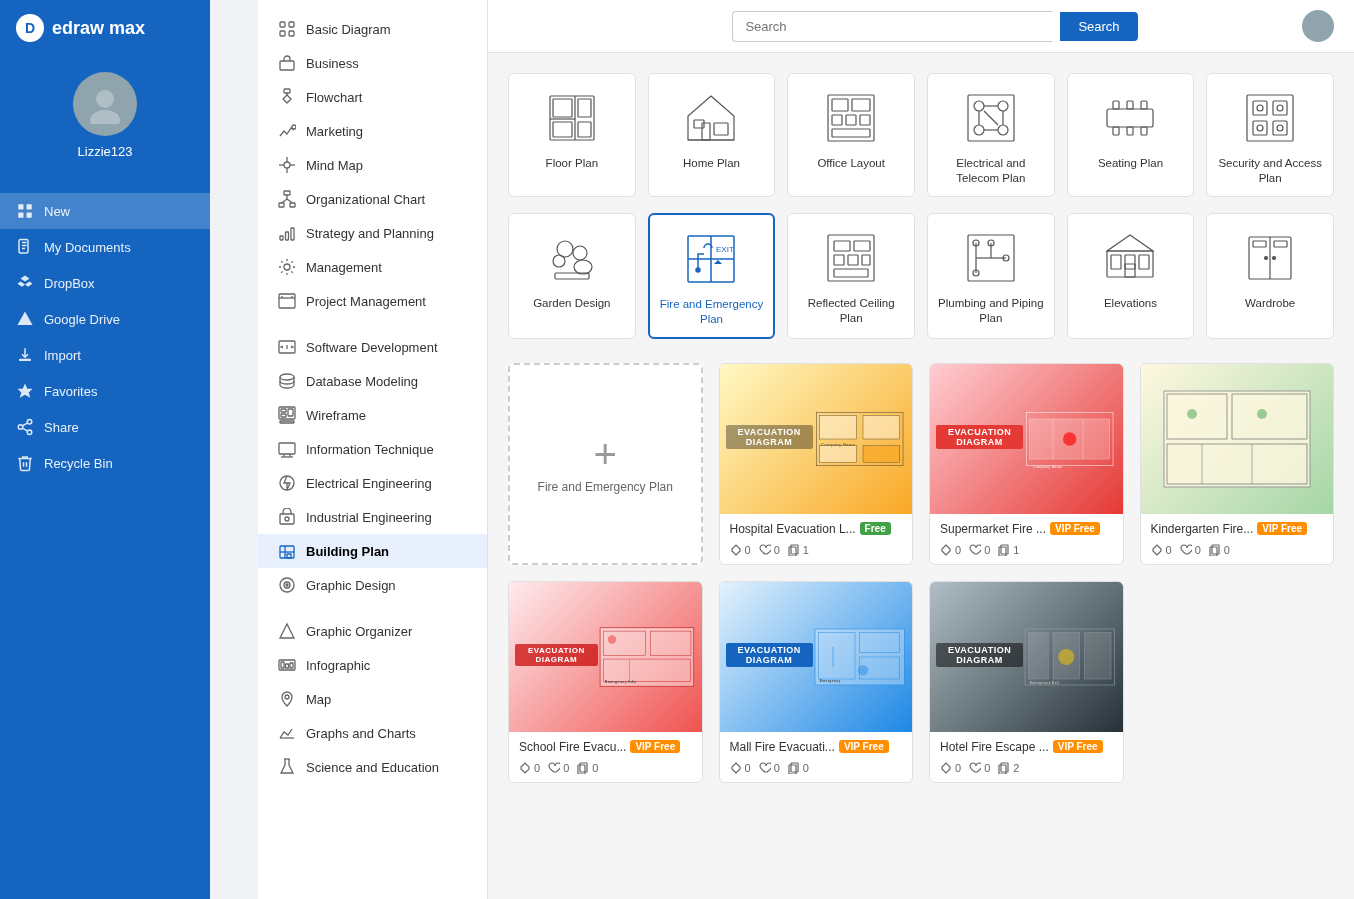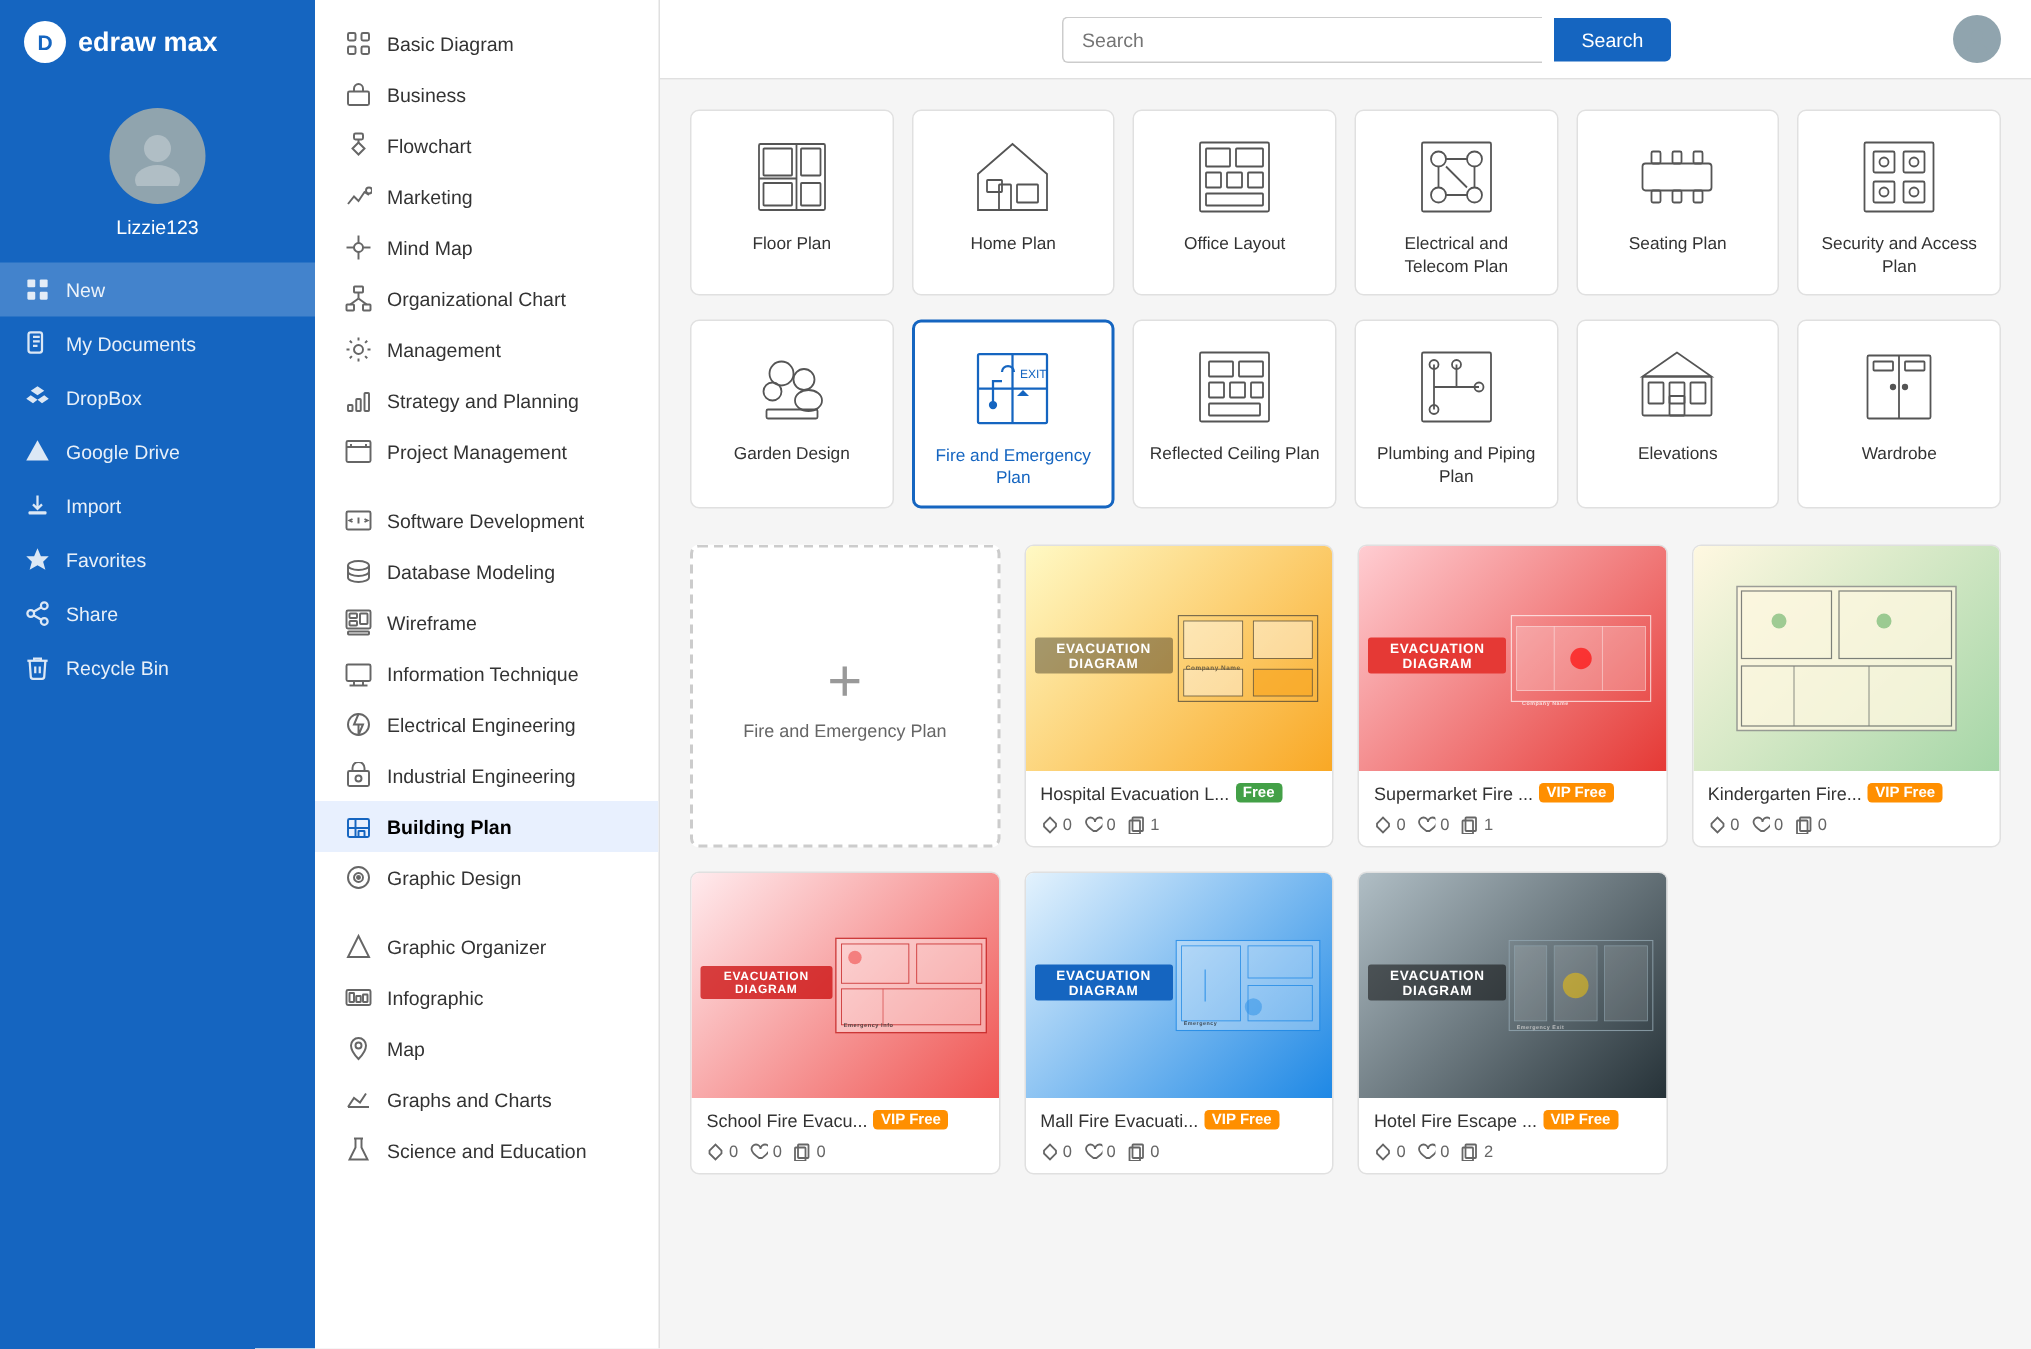--- a/index.html
+++ b/index.html
@@ -42,41 +42,42 @@
     .avatar {
       width: 64px; height: 64px;
       border-radius: 50%;
       background: #90a4ae;
       display: flex; align-items: center; justify-content: center;
       margin-bottom: 8px;
     }
     .avatar svg { width: 40px; height: 40px; fill: #eceff1; }
     .username { font-size: 13px; color: white; font-weight: 500; }
 
-    .sidebar-nav { display: flex; flex-direction: column; margin-top: 4px; }
+    .sidebar-nav { display: flex; flex-direction: column; margin-top: 22px; }
     .sidebar-nav-item {
       display: flex; align-items: center; gap: 10px;
       padding: 9px 16px;
       cursor: pointer;
       font-size: 13px;
       color: rgba(255,255,255,0.9);
       border-radius: 0;
       transition: background 0.15s;
     }
     .sidebar-nav-item.active { background: rgba(255,255,255,0.2); }
     .sidebar-nav-icon { width: 18px; height: 18px; opacity: 0.85; flex-shrink: 0; }
 
     
     .category-nav {
       width: 230px;
       background: white;
       border-right: 1px solid #e0e0e0;
       overflow-y: auto;
       flex-shrink: 0;
       padding: 12px 0;
+      margin-left: 48px;
     }
     .cat-item {
       display: flex; align-items: center; gap: 10px;
       padding: 8px 20px;
       cursor: pointer;
       font-size: 13px;
       color: #333;
       transition: background 0.1s;
     }
     .cat-item.active { color: #000000; font-weight: 600; background: #e8f0fe; }
@@ -386,32 +387,32 @@
         <rect x="1" y="13" width="5" height="4" rx="0.5"></rect>
         <rect x="12" y="13" width="5" height="4" rx="0.5"></rect>
         <line x1="9" y1="5" x2="9" y2="9"></line>
         <line x1="9" y1="9" x2="3.5" y2="13"></line>
         <line x1="9" y1="9" x2="14.5" y2="13"></line>
       </svg>
     <span>Organizational Chart</span>
   </div>
   <div class="cat-item">
     <svg class="cat-icon" viewBox="0 0 18 18" fill="none" stroke="currentColor" stroke-width="1.3">
-        <circle cx="9" cy="9" r="3"></circle>
-        <path d="M9 1v2M9 15v2M1 9h2M15 9h2M3.2 3.2l1.4 1.4M13.4 13.4l1.4 1.4M3.2 14.8l1.4-1.4M13.4 4.6l1.4-1.4"></path>
-      </svg>
-    <span>Management</span>
-  </div>
-  <div class="cat-item">
-    <svg class="cat-icon" viewBox="0 0 18 18" fill="none" stroke="currentColor" stroke-width="1.3">
         <rect x="2" y="12" width="3" height="4" rx="0.5"></rect>
         <rect x="7.5" y="8" width="3" height="8" rx="0.5"></rect>
         <rect x="13" y="4" width="3" height="12" rx="0.5"></rect>
       </svg>
     <span>Strategy and Planning</span>
+  </div>
+  <div class="cat-item">
+    <svg class="cat-icon" viewBox="0 0 18 18" fill="none" stroke="currentColor" stroke-width="1.3">
+        <circle cx="9" cy="9" r="3"></circle>
+        <path d="M9 1v2M9 15v2M1 9h2M15 9h2M3.2 3.2l1.4 1.4M13.4 13.4l1.4 1.4M3.2 14.8l1.4-1.4M13.4 4.6l1.4-1.4"></path>
+      </svg>
+    <span>Management</span>
   </div>
   <div class="cat-item">
     <svg class="cat-icon" viewBox="0 0 18 18" fill="none" stroke="currentColor" stroke-width="1.3">
         <rect x="1" y="2" width="16" height="14" rx="1"></rect>
         <line x1="1" y1="6" x2="17" y2="6"></line>
         <line x1="4" y1="4" x2="4" y2="6"></line>
         <line x1="14" y1="4" x2="14" y2="6"></line>
       </svg>
     <span>Project Management</span>
   </div>

